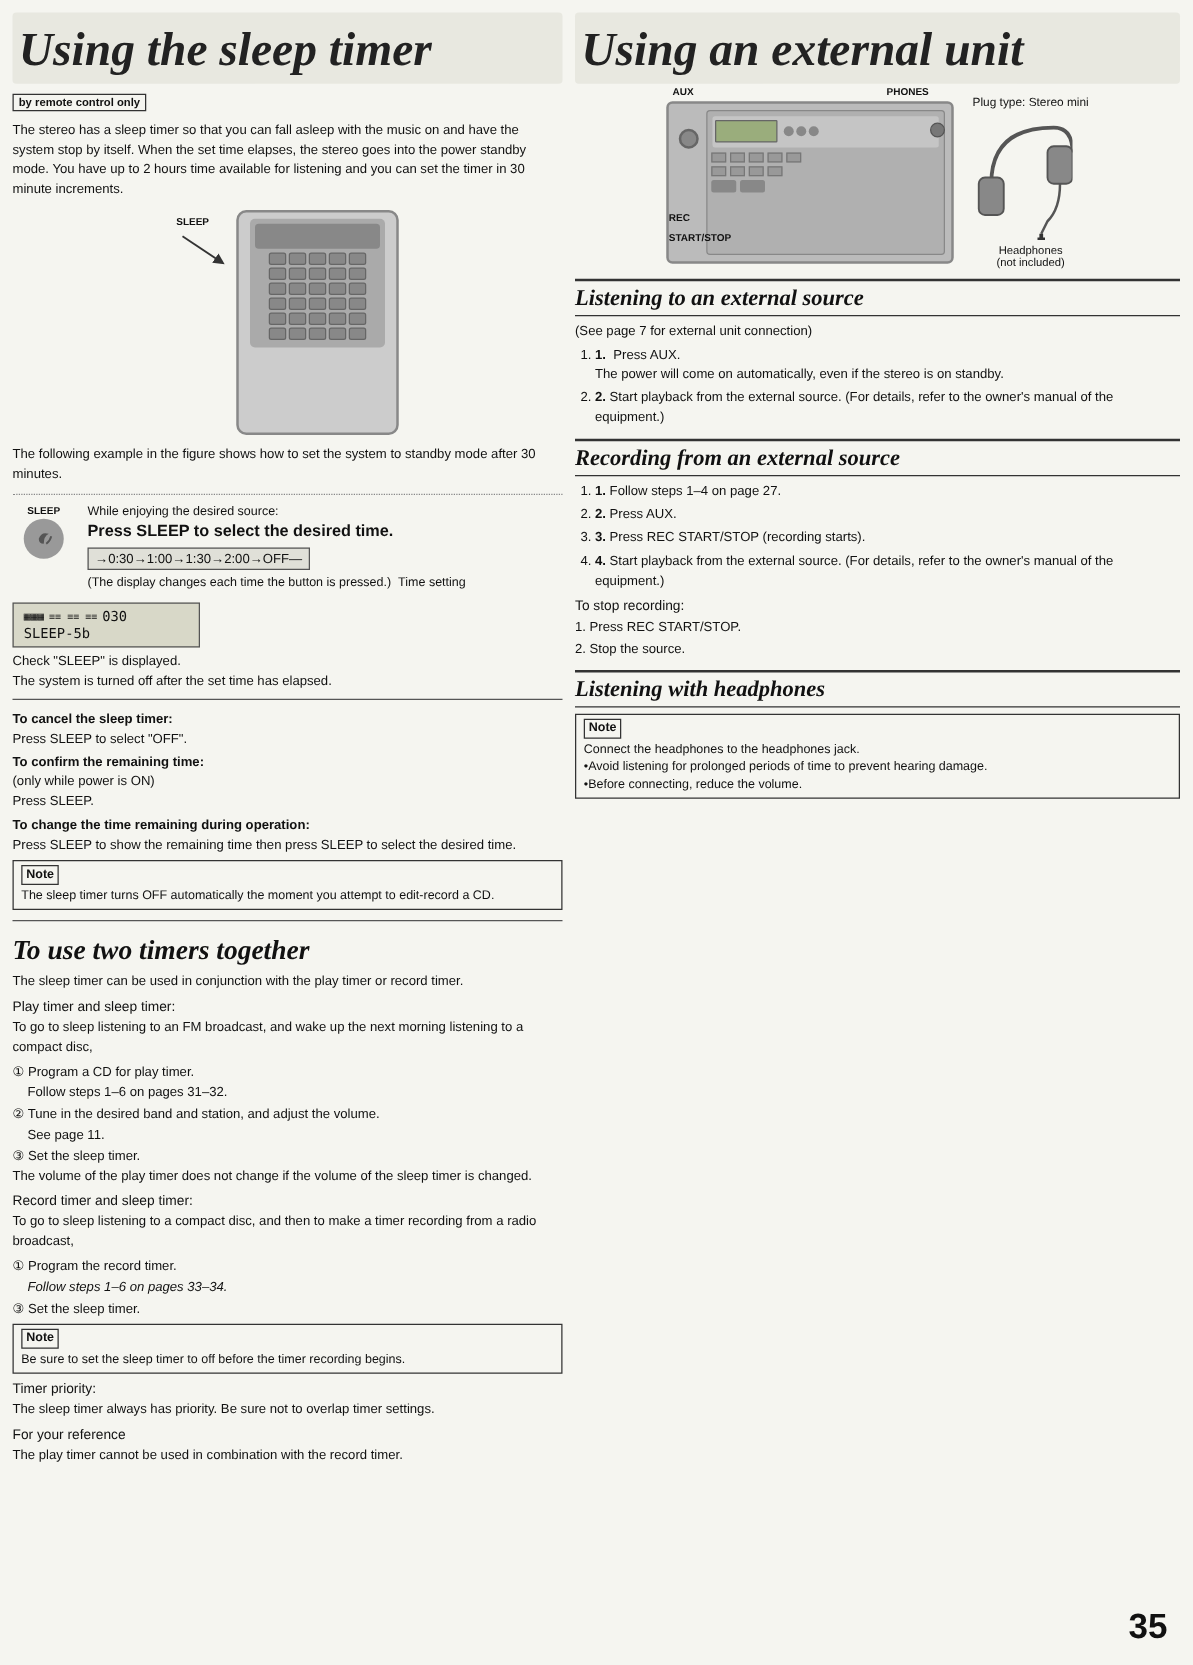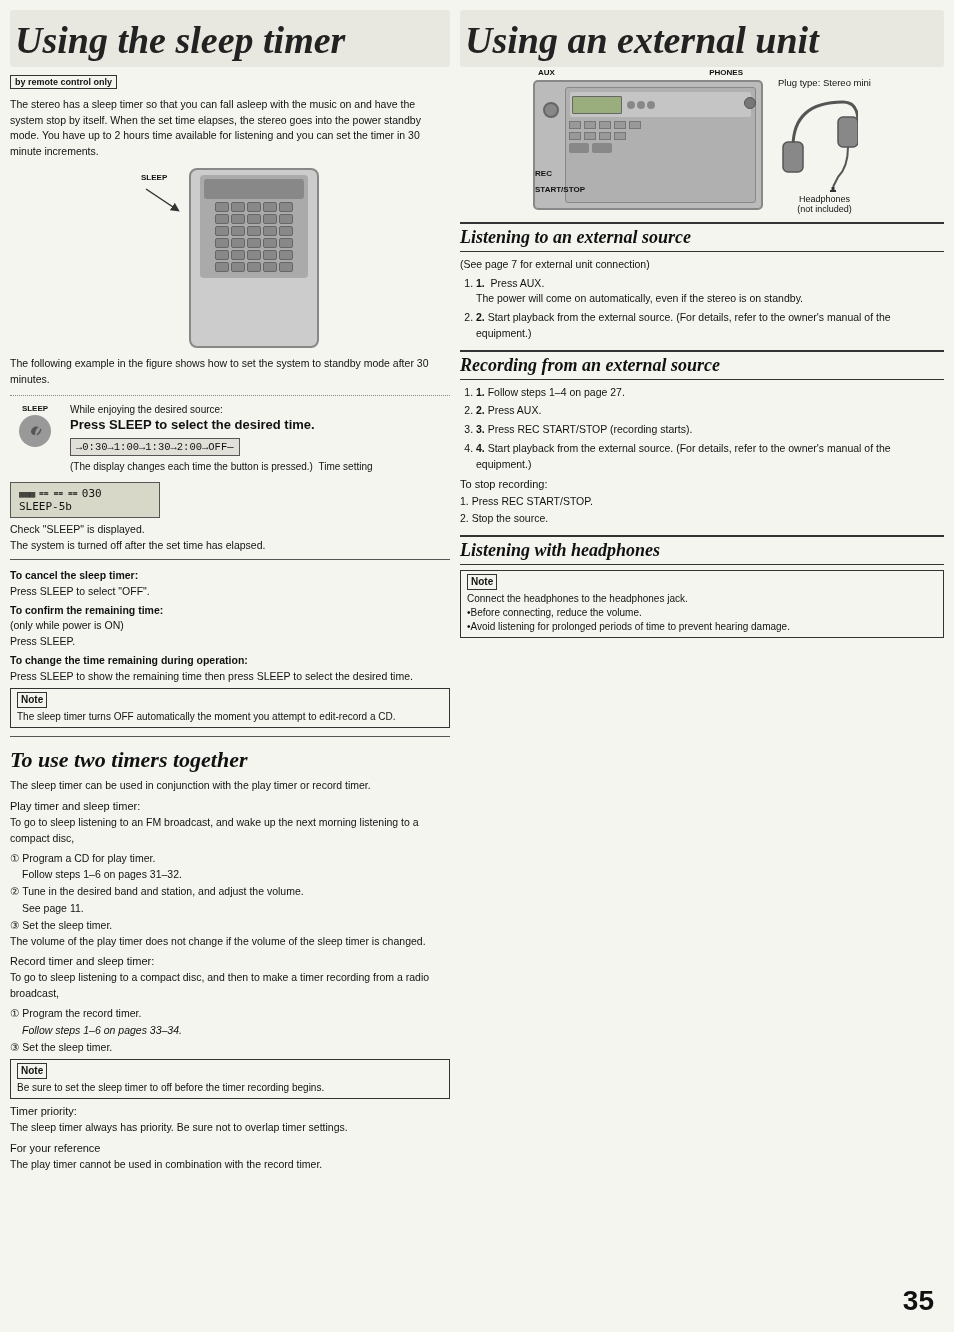--- a/index.html
+++ b/index.html
@@ -133,21 +133,21 @@
       font-weight: bold;
       line-height: 1.3;
     }
     .time-sequence {
       font-size: 10.5px;
       border: 1px solid #555;
       padding: 2px 5px;
       background: #e0e0d8;
       display: inline-block;
       margin: 4px 0;
-      font-family: Liberation Mono, monospace;
+      font-family: Liberation Sans, sans-serif;
     }
     .display-changes-text {
       font-size: 10px;
       line-height: 1.4;
     }
     .lcd-display {
       border: 1px solid #555;
       background: #d8d8c8;
       padding: 4px 8px;
       font-family: monospace;
@@ -557,20 +557,20 @@
     <div style="font-size:10.5px; line-height:1.6;">
       <div>1. <span>Press REC START/STOP.</span></div>
       <div>2. <span>Stop the source.</span></div>
     </div>
 
     <div class="headphones-section-title">Listening with headphones</div>
 
     <div class="note-box">
       <div class="note-label">Note</div>
       <div>Connect the headphones to the headphones jack.</div>
+      <div>•Avoid listening for prolonged periods of time to prevent hearing damage.</div>
       <div>•Before connecting, reduce the volume.</div>
-      <div>•Avoid listening for prolonged periods of time to prevent hearing damage.</div>
     </div>
 
   </div>
 
   <div class="page-number">35</div>
 </div>
 
 </body></html>

